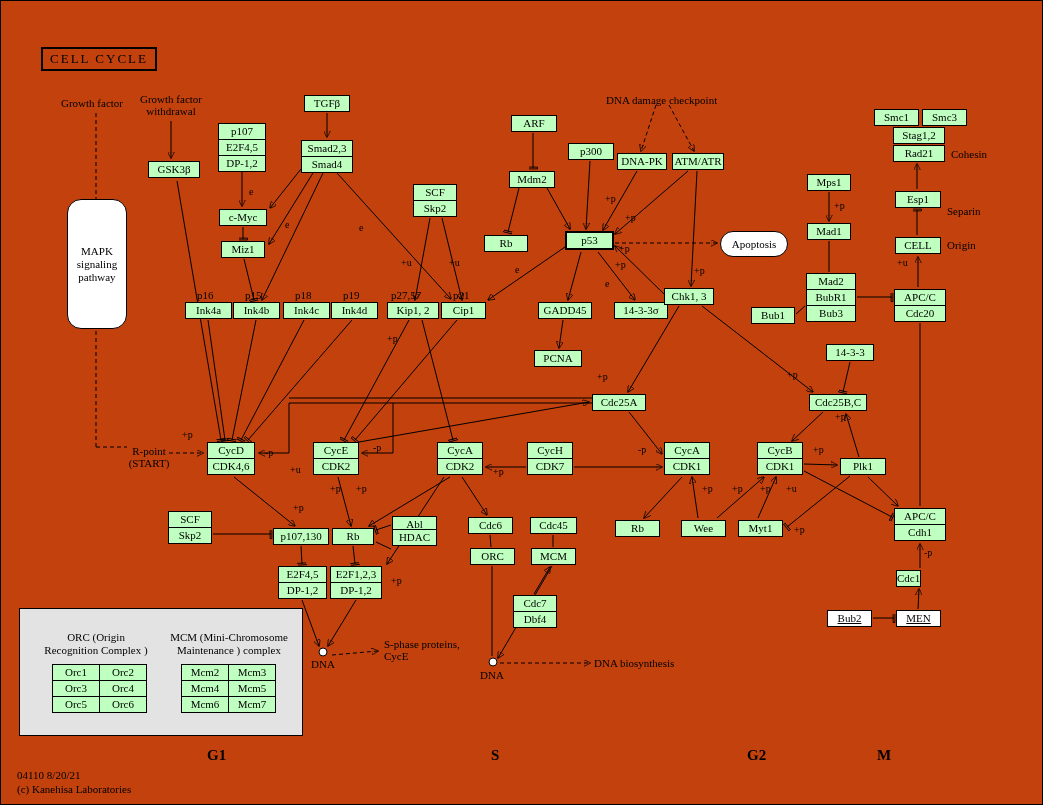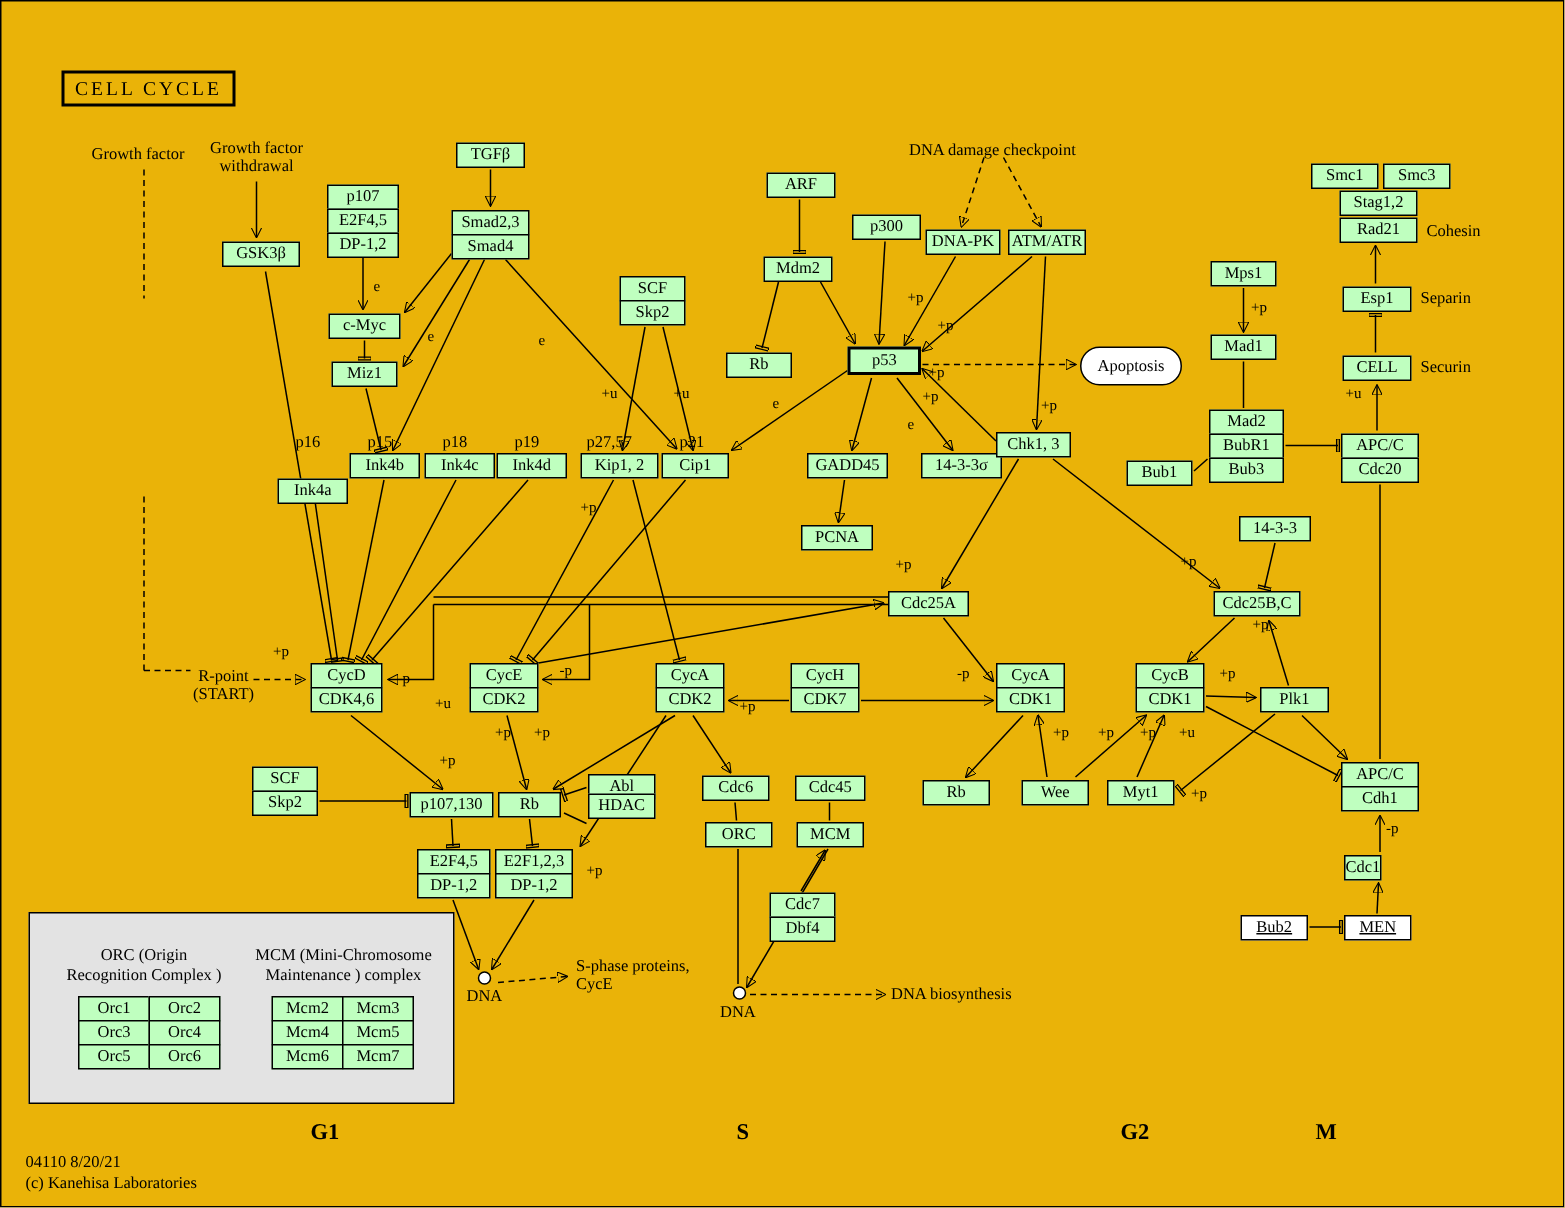--- a/index.html
+++ b/index.html
@@ -1,17 +1,17 @@
 <!DOCTYPE html>
 <html><head>
 <meta charset="utf-8">
 <style>
   html,body { margin:0; padding:0; background:#fff; }
   .stage {
-    position:relative; width:1043px; height:805px; background:#eab308;
+    position:relative; width:1043px; height:805px; background:#c2410c;
     border:1px solid #000; box-sizing:border-box; overflow:hidden;
     font-family:"Liberation Serif", serif; color:#000;
   }
   svg.edges { position:absolute; left:0; top:0; z-index:1; }
   svg.edges line, svg.edges path { stroke:#000; stroke-width:1; fill:none; }
   svg.edges .d { stroke-dasharray:4 3; }
   svg.edges circle { fill:#fff; stroke:#000; }
   .n {
     position:absolute; z-index:2; background:#bfffbf; border:1px solid #000;
     height:17px; box-sizing:border-box; font-size:11px; line-height:15px;
@@ -153,41 +153,46 @@
 
   <div class="titlebox">CELL CYCLE</div>
 
   <div class="txt" style="left:60px;top:96px">Growth factor</div>
   <div class="txt c" style="left:132px;top:92px;width:76px">
     <div>Growth factor</div>
     <div>withdrawal</div>
   </div>
   <div class="txt" style="left:605px;top:93px">DNA damage checkpoint</div>
   <div class="txt" style="left:950px;top:147px">Cohesin</div>
-  <div class="txt" style="left:946px;top:192px">Separin</div>
-  <div class="txt" style="left:946px;top:238px">Securin</div>
+  <div class="txt" style="left:946px;top:204px">Separin</div>
+  <div class="txt" style="left:946px;top:238px">Origin</div>
   <div class="txt c" style="left:126px;top:444px;width:44px">
     <div>R-point</div>
     <div>(START)</div>
   </div>
   <div class="txt" style="left:383px;top:637px">
     <div>S-phase proteins,</div>
     <div>CycE</div>
   </div>
   <div class="txt" style="left:310px;top:657px">DNA</div>
   <div class="txt" style="left:479px;top:668px">DNA</div>
   <div class="txt" style="left:593px;top:656px">DNA biosynthesis</div>
 
   <div class="txt" style="left:196px;top:288px">p16</div>
   <div class="txt" style="left:244px;top:288px">p15</div>
   <div class="txt" style="left:294px;top:288px">p18</div>
   <div class="txt" style="left:342px;top:288px">p19</div>
   <div class="txt" style="left:390px;top:288px">p27,57</div>
   <div class="txt" style="left:452px;top:288px">p21</div>
 
+  <div class="round" style="left:66px;top:198px;width:60px;height:130px">
+    <span>MAPK</span>
+    <span>signaling</span>
+    <span>pathway</span>
+  </div>
   <div class="round" style="left:719px;top:230px;width:68px;height:26px">
     <span>Apoptosis</span>
   </div>
 
   <div class="n" style="left:147px;top:160px;width:52px">GSK3β</div>
   <div class="n" style="left:303px;top:94px;width:46px">TGFβ</div>
   <div class="n" style="left:217px;top:122px;width:48px">p107</div>
   <div class="n" style="left:217px;top:138px;width:48px">E2F4,5</div>
   <div class="n" style="left:217px;top:154px;width:48px">DP-1,2</div>
   <div class="n" style="left:300px;top:139px;width:52px">Smad2,3</div>
@@ -210,21 +215,21 @@
   <div class="n" style="left:806px;top:173px;width:44px">Mps1</div>
   <div class="n" style="left:894px;top:190px;width:46px">Esp1</div>
   <div class="n" style="left:806px;top:222px;width:44px">Mad1</div>
   <div class="n" style="left:894px;top:236px;width:46px">CELL</div>
   <div class="n" style="left:805px;top:272px;width:50px">Mad2</div>
   <div class="n" style="left:805px;top:288px;width:50px">BubR1</div>
   <div class="n" style="left:805px;top:304px;width:50px">Bub3</div>
   <div class="n" style="left:750px;top:306px;width:44px">Bub1</div>
   <div class="n" style="left:893px;top:288px;width:52px">APC/C</div>
   <div class="n" style="left:893px;top:304px;width:52px">Cdc20</div>
-  <div class="n" style="left:184px;top:318px;width:47px">Ink4a</div>
+  <div class="n" style="left:184px;top:301px;width:47px">Ink4a</div>
   <div class="n" style="left:232px;top:301px;width:47px">Ink4b</div>
   <div class="n" style="left:282px;top:301px;width:47px">Ink4c</div>
   <div class="n" style="left:330px;top:301px;width:47px">Ink4d</div>
   <div class="n" style="left:386px;top:301px;width:52px">Kip1, 2</div>
   <div class="n" style="left:440px;top:301px;width:45px">Cip1</div>
   <div class="n" style="left:537px;top:301px;width:54px">GADD45</div>
   <div class="n" style="left:613px;top:301px;width:54px">14-3-3σ</div>
   <div class="n" style="left:663px;top:287px;width:50px">Chk1, 3</div>
   <div class="n" style="left:533px;top:349px;width:48px">PCNA</div>
   <div class="n" style="left:825px;top:343px;width:48px">14-3-3</div>

